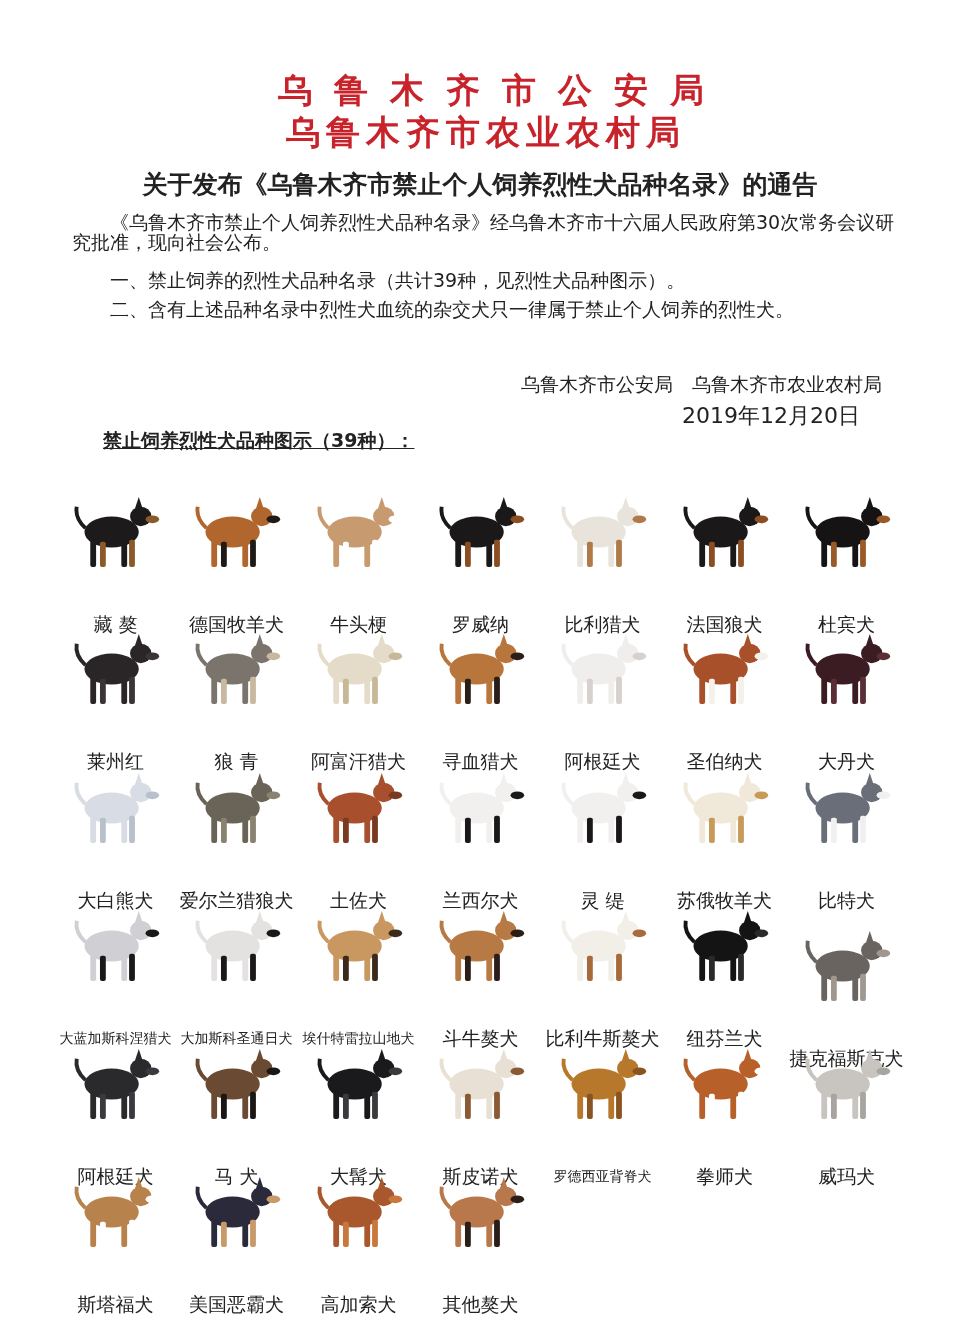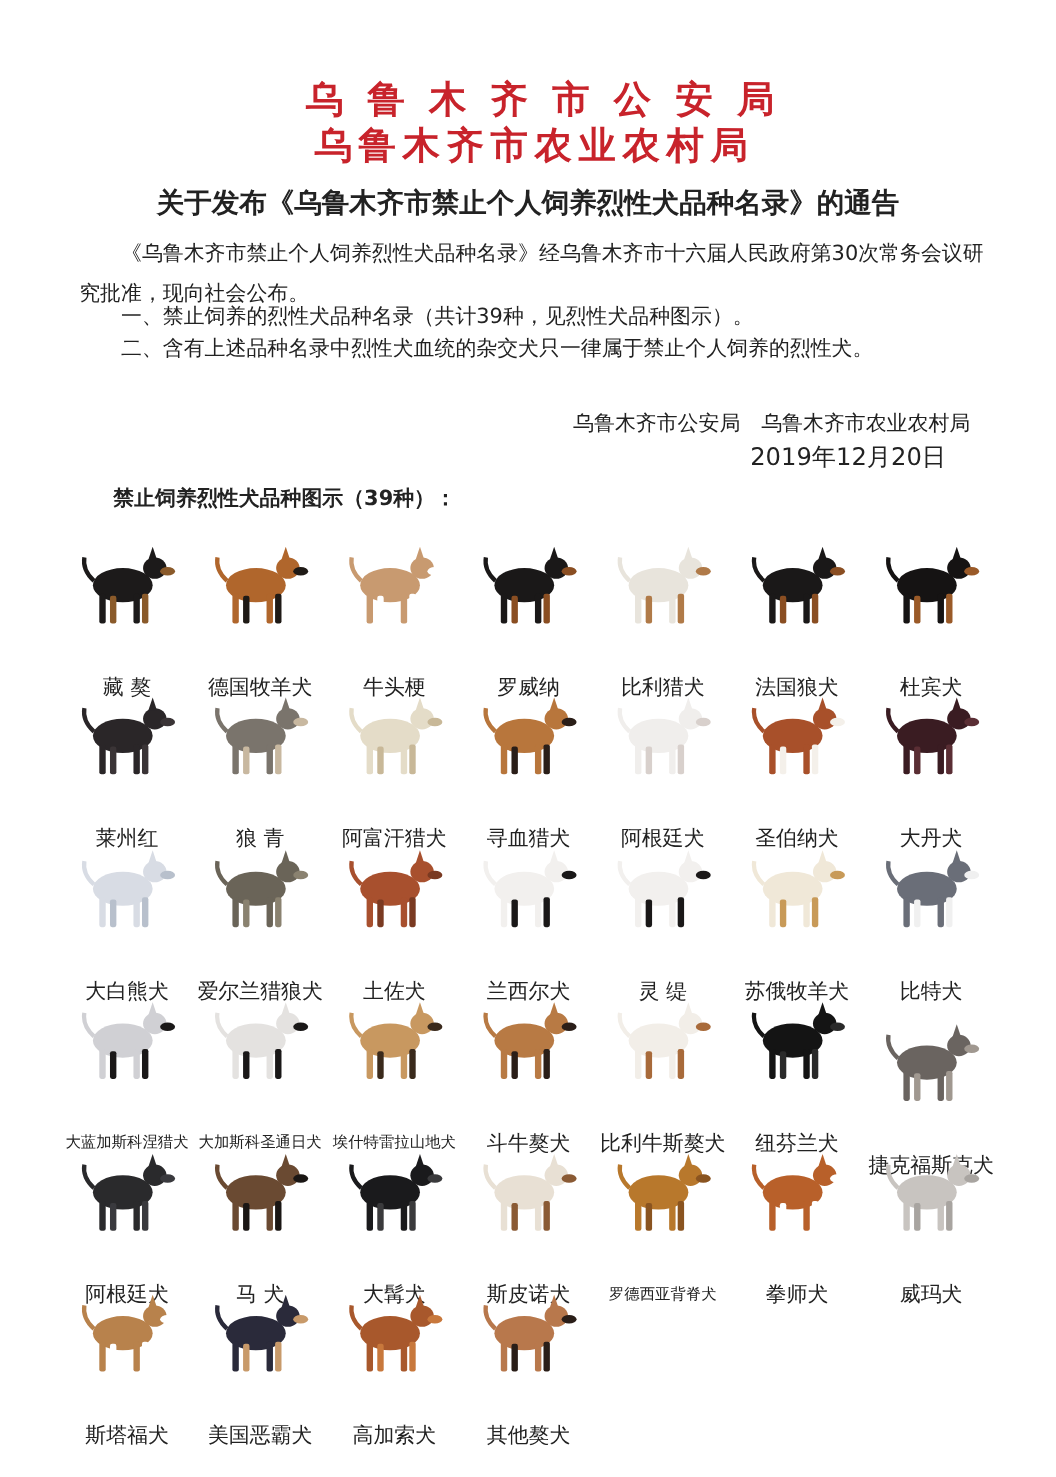--- a/index.html
+++ b/index.html
@@ -1,27 +1,27 @@
 <!DOCTYPE html>
 <html><head>
 <meta charset="utf-8">
 <style>
   html, body { margin: 0; padding: 0; background: #ffffff; }
   body { width: 960px; height: 1343px; position: relative; overflow: hidden; font-family: "DejaVu Sans", sans-serif; color: #222; }
   .hdr { position: absolute; left: 0; width: 960px; text-align: center; color: #c8232b; font-weight: bold; font-size: 34px; }
   .hdr1 { top: 68px; letter-spacing: 22px; padding-left: 22px; }
   .hdr2 { top: 110px; letter-spacing: 6px; padding-left: 6px; }
   .title { position: absolute; top: 168px; left: 0; width: 960px; text-align: center; font-size: 25px; font-weight: bold; color: #222; font-family: "DejaVu Serif", serif; }
-  .para { position: absolute; left: 72px; width: 830px; font-size: 19px; line-height: 37px; color: #222; }
+  .para { position: absolute; left: 72px; width: 830px; font-size: 19px; line-height: 20px; color: #222; }
   .p1 { top: 212px; text-indent: 38px; }
   .p2 { top: 270px; left: 110px; }
   .p3 { top: 299px; left: 110px; }
   .sign { position: absolute; top: 372px; right: 78px; font-size: 19px; }
   .date { position: absolute; top: 401px; right: 100px; font-size: 22px; }
-  .subhead { position: absolute; top: 440px; left: 103px; font-size: 19px; font-weight: bold; }
+  .subhead { position: absolute; top: 428px; left: 103px; font-size: 19px; font-weight: bold; text-decoration: underline; }
   .grid { position: absolute; top: 485px; left: 55px; width: 850px; }
   .cell { position: absolute; width: 121px; height: 136px; text-align: center; }
   .dog { position: absolute; left: 12px; top: 4px; width: 97px; height: 84px; }
   .lbl { position: absolute; left: -10px; width: 141px; top: 96px; font-size: 19px; color: #222; white-space: nowrap; text-align: center; margin-top: 31px; }
   .lbl.sm { font-size: 14px; top: 100px; }
 </style>
 </head>
 <body>
 
 <div class="hdr hdr1">乌鲁木齐市公安局</div>

